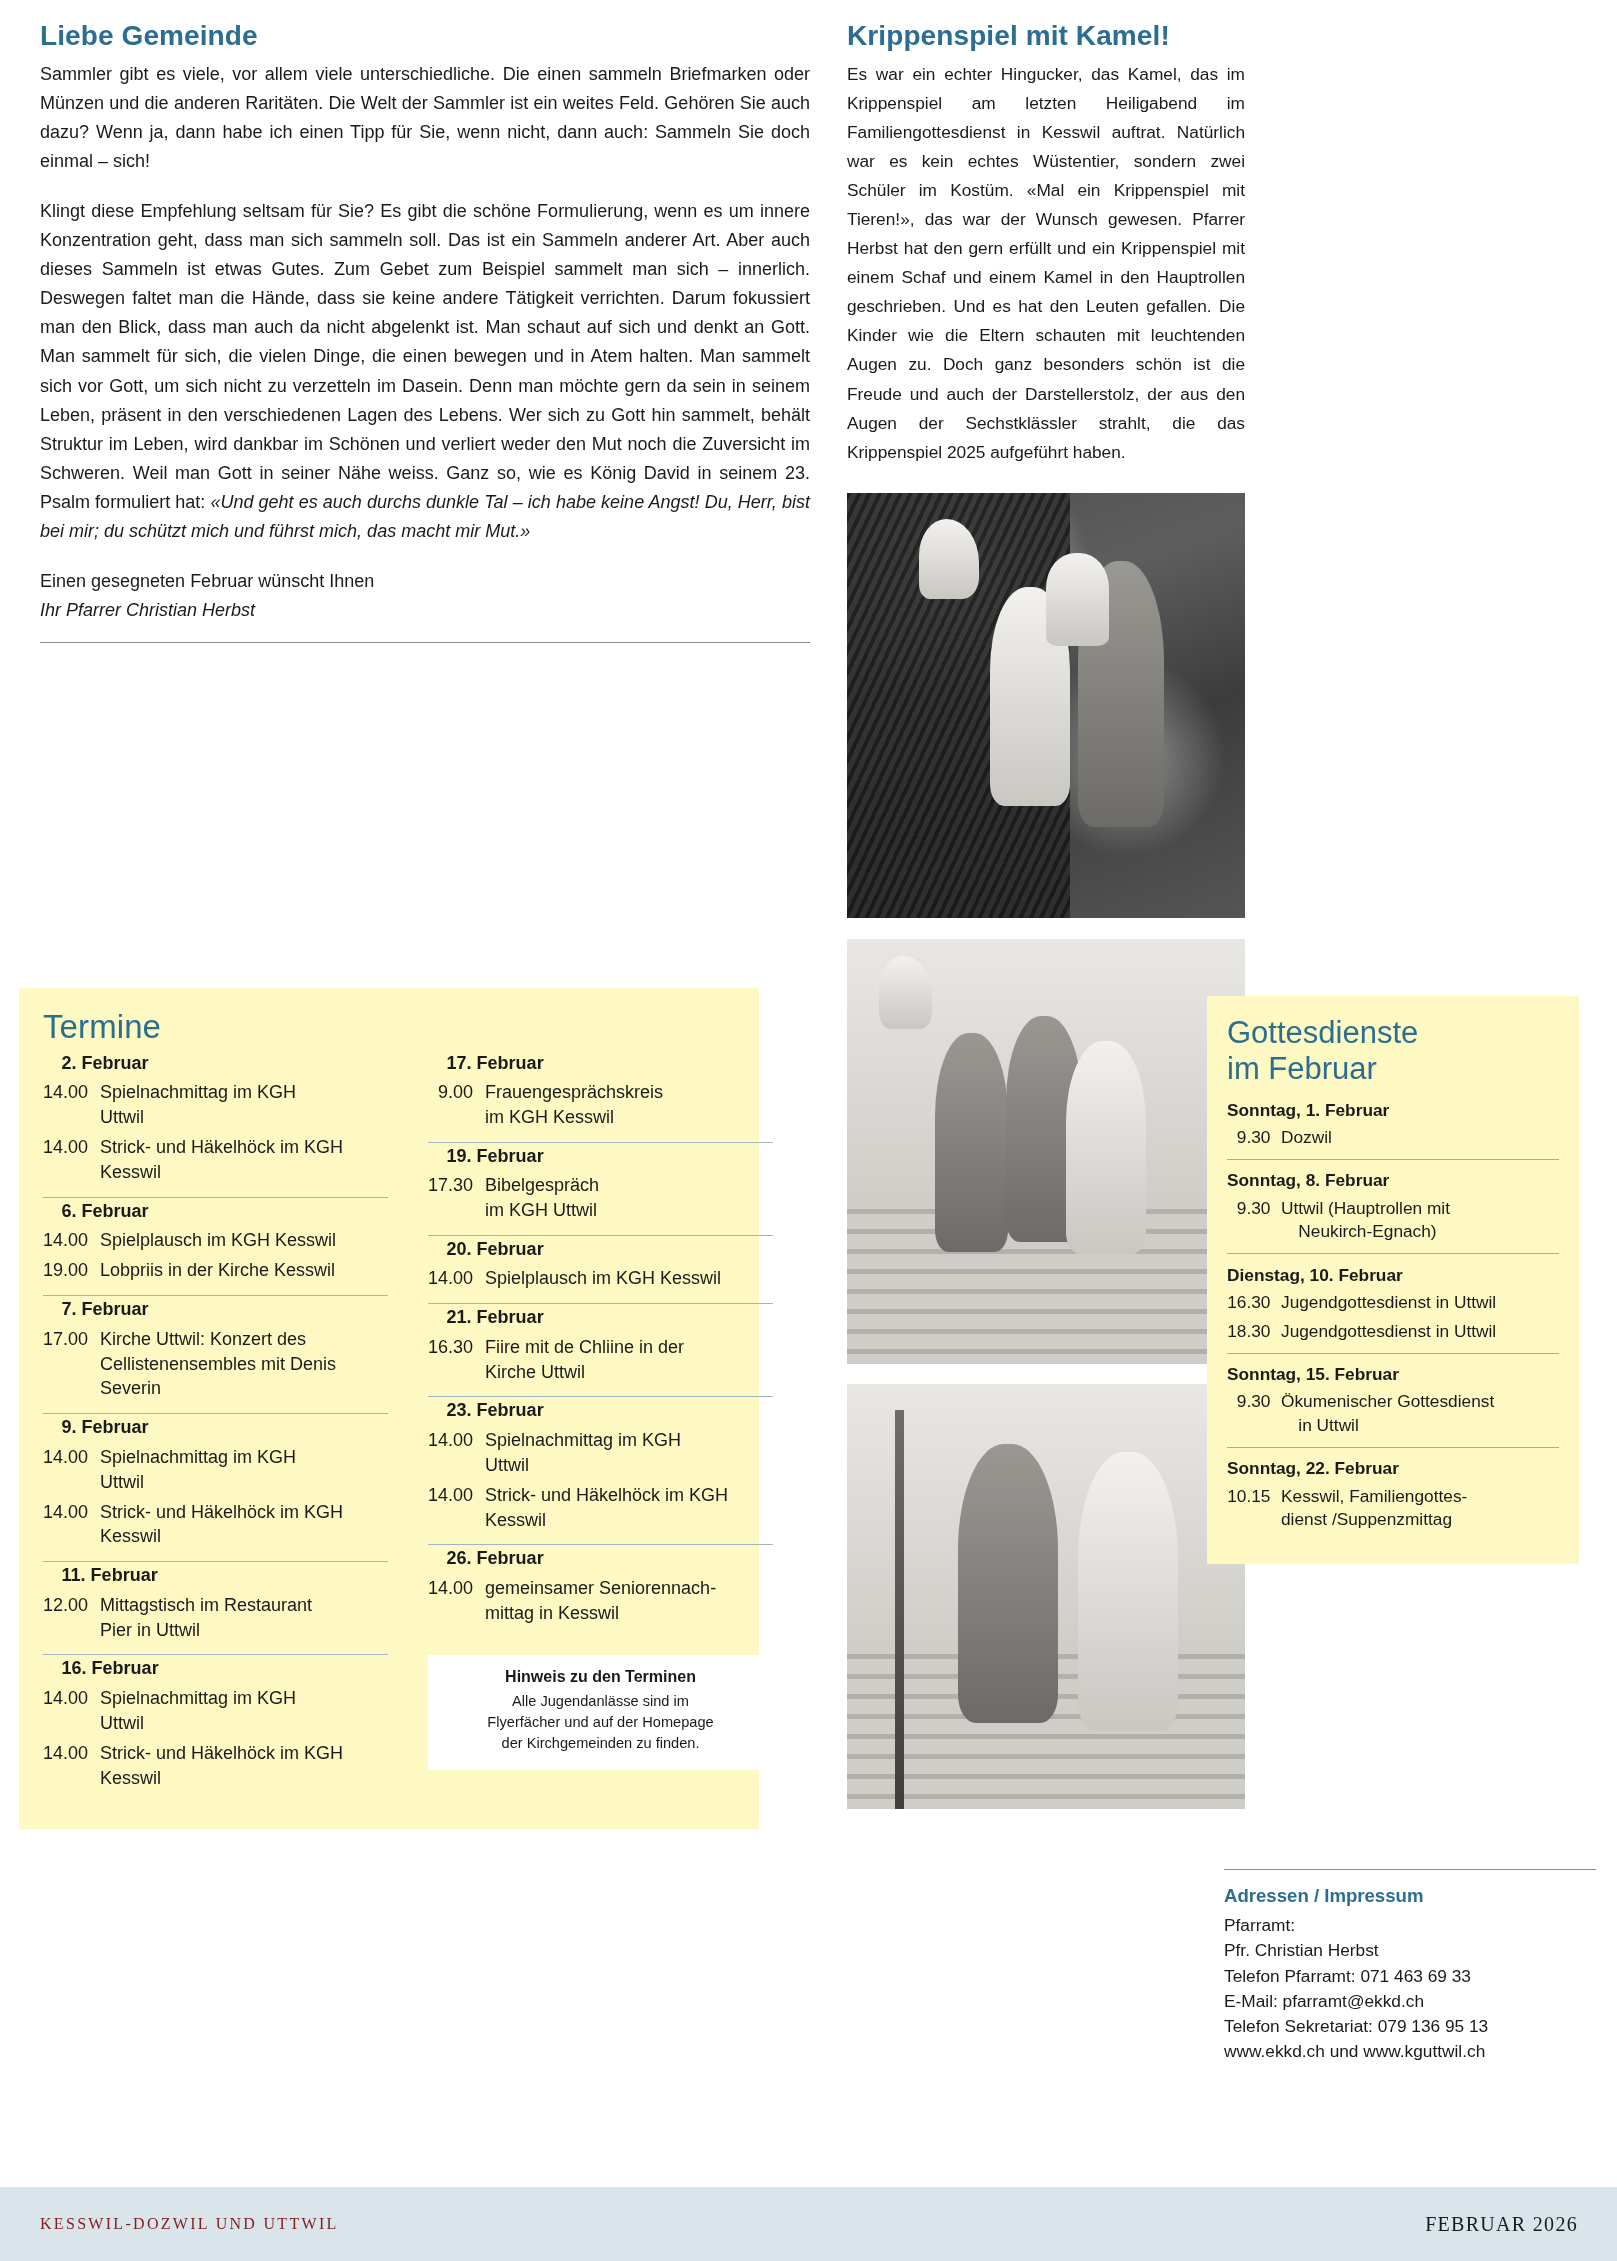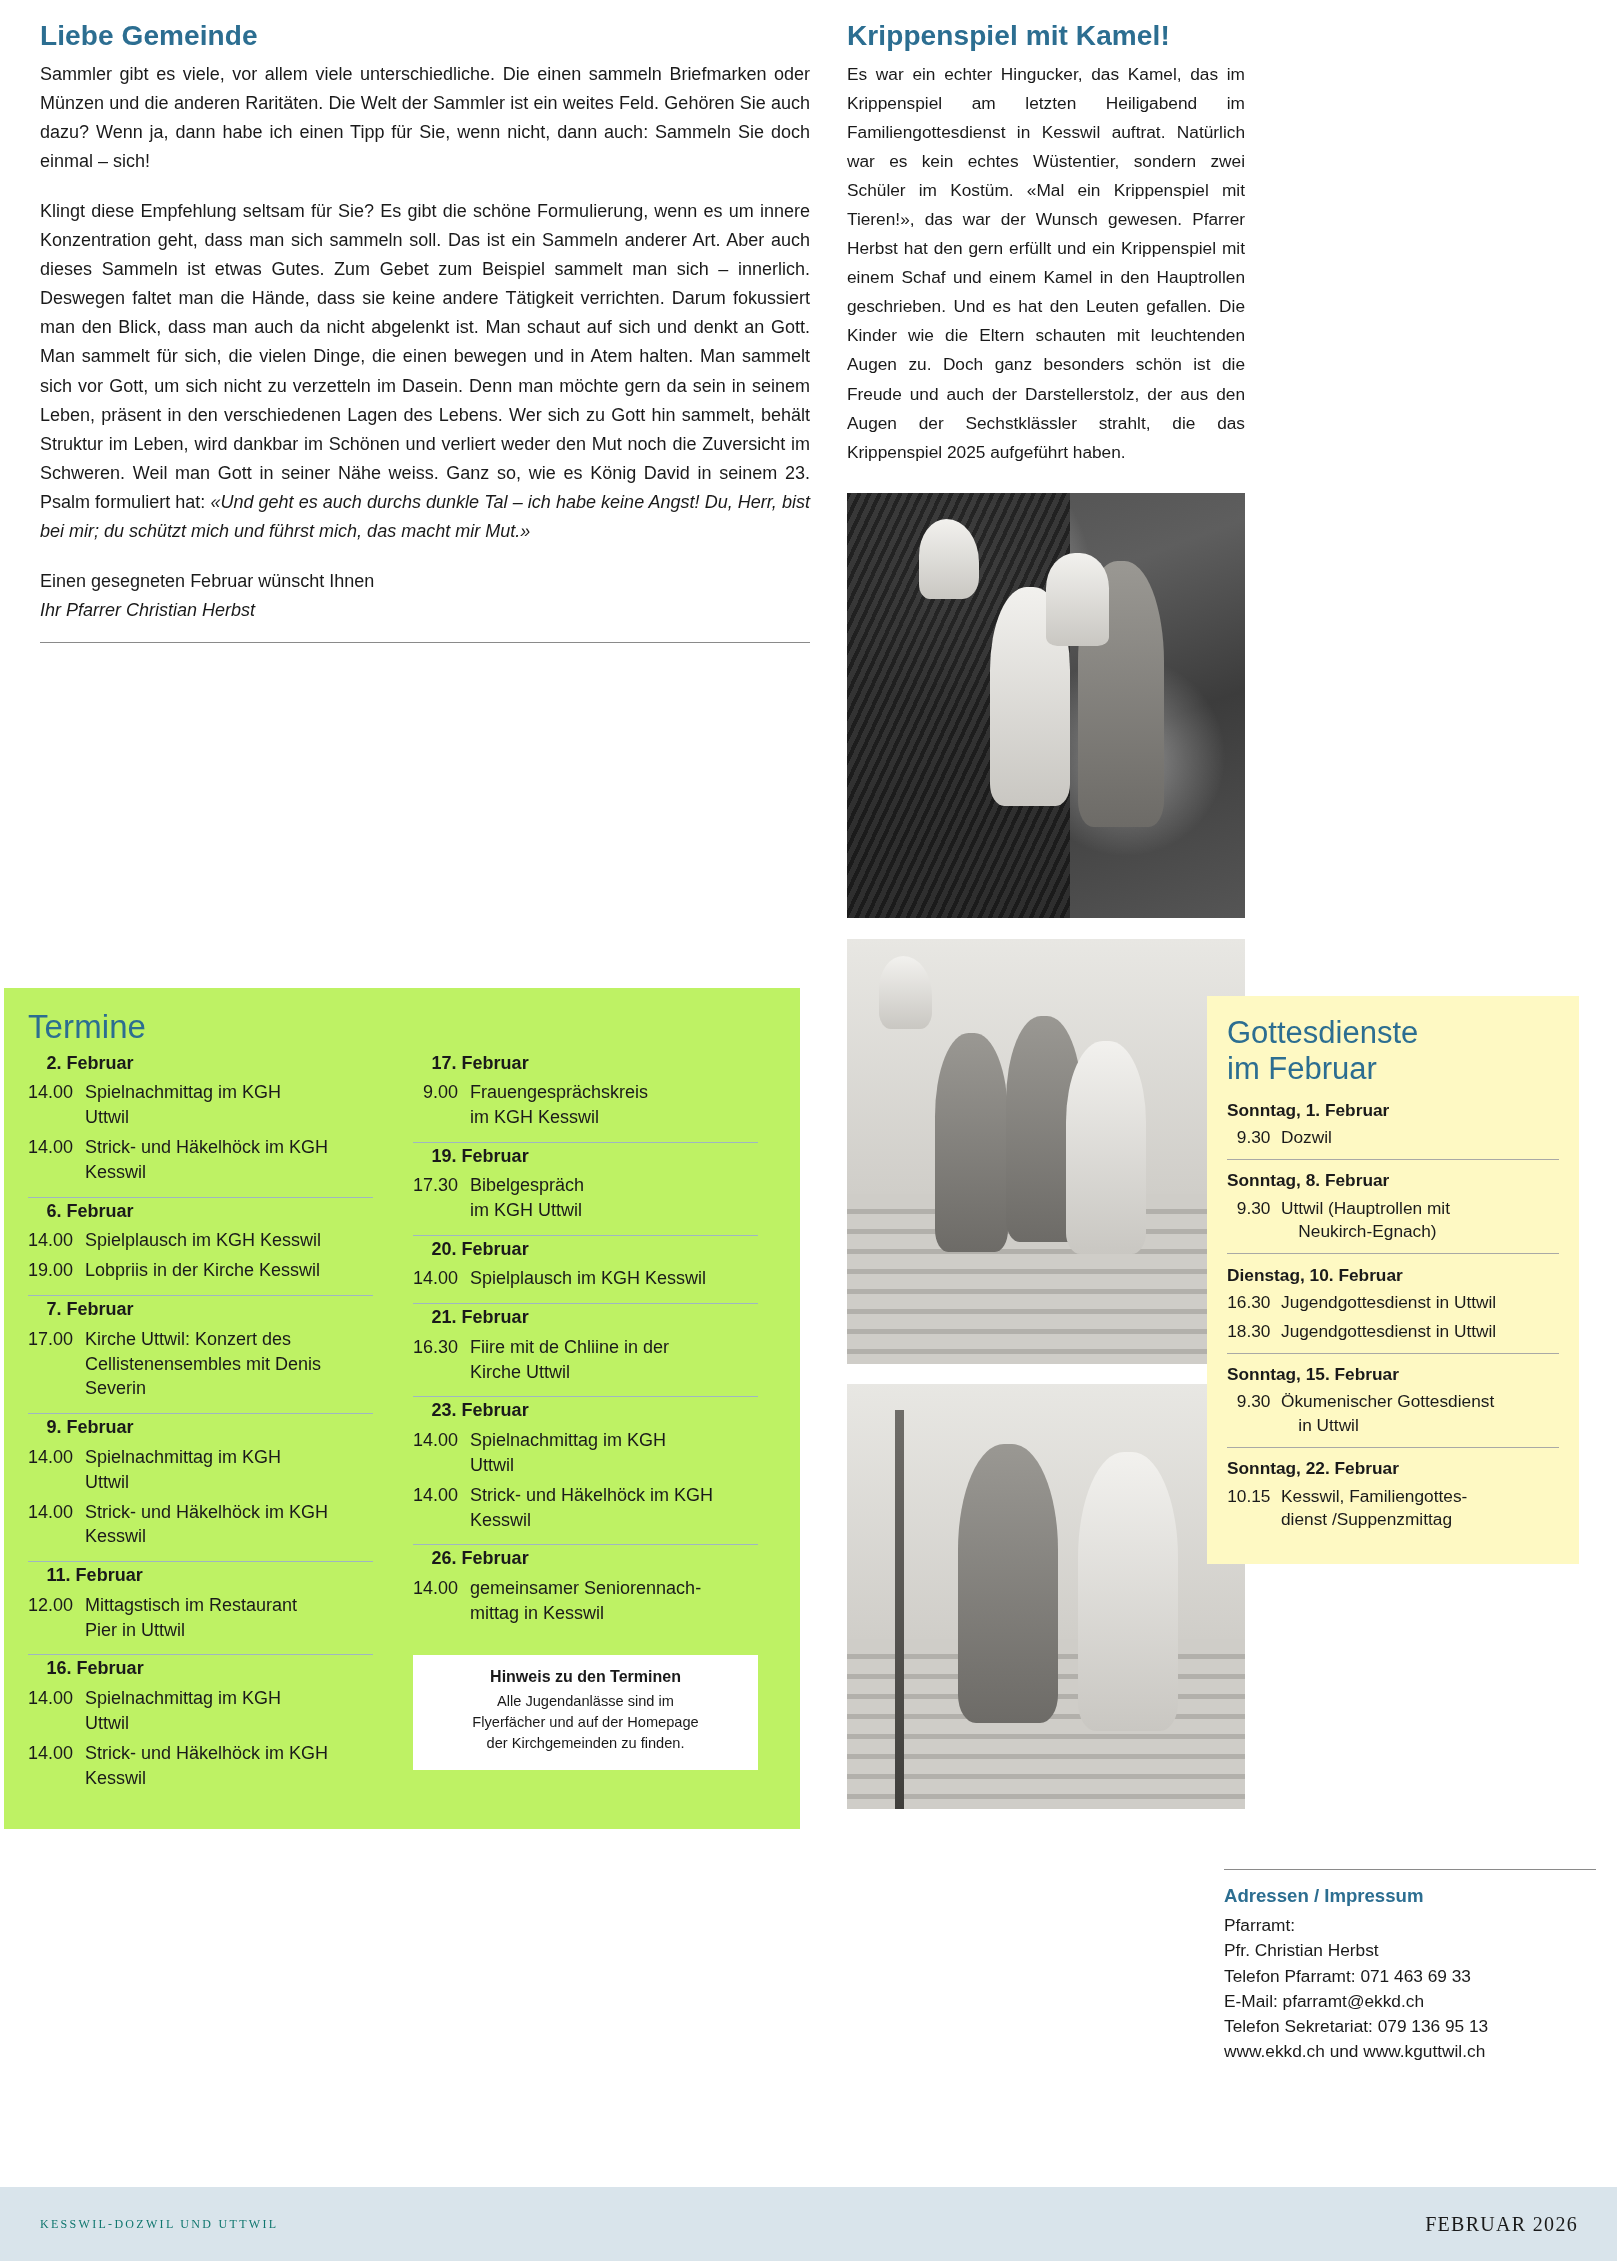--- a/index.html
+++ b/index.html
@@ -112,24 +112,24 @@
     background:linear-gradient(180deg,#e8e7e3,#cfcdc8);
   }
   .ph-rail {
     position:absolute; width:9.3px; top:6%; bottom:0;
     background:linear-gradient(180deg,#6f6d69,#3f3e3b);
   }
 
   
   .termine {
     position: absolute;
-    left: 4px;
+    left: 19px;
     top: 988px;
-    width: 796px;
-    background: #bef264;
+    width: 740px;
+    background: #fef9c3;
     padding: 20px 24px 26.6px 24px;
     box-sizing: border-box;
   }
   .termine h2 {
     color: #2c6e91;
     font-weight: normal;
     font-size: 33px;
     margin: 0 0 6.6px 0;
     letter-spacing: 0.1px;
   }
@@ -236,23 +236,23 @@
     height: 74px;
     background: #d9e4eb;
     display: flex;
     align-items: center;
     justify-content: space-between;
     padding: 0 40px;
     box-sizing: border-box;
     font-family: "Liberation Serif", serif;
   }
   .footer .left {
-    font-size: 12px;
+    font-size: 16px;
     letter-spacing: 2.3px;
-    color: #0f766e;
+    color: #7f1d1d;
   }
   .footer .right {
     font-size: 20px;
     letter-spacing: 1.3px;
     color: #1a1a1a;
   }
 </style>
 </head>
 <body>
 

